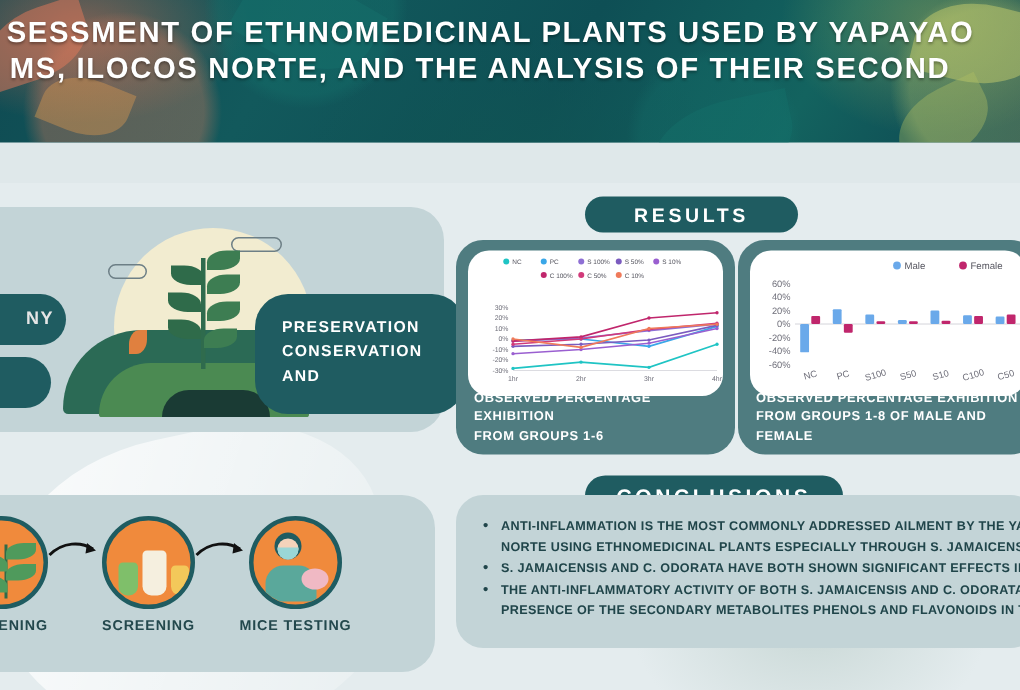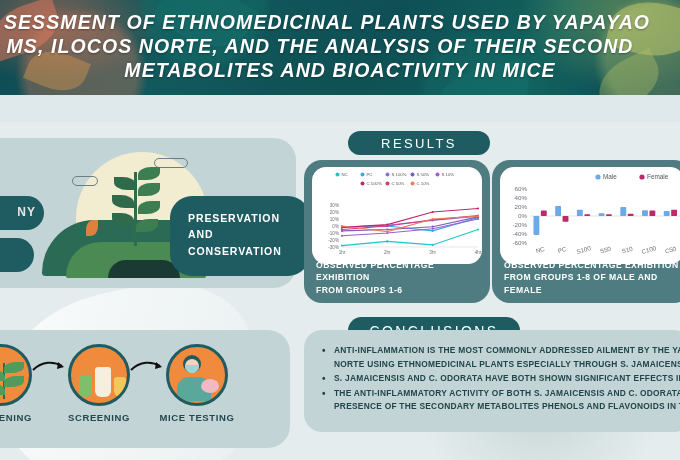--- a/index.html
+++ b/index.html
@@ -19,21 +19,20 @@
   
   .header {
     position: absolute; left: 0; top: 0;
     width: 680px; height: 95px;
     background:
       radial-gradient(ellipse 160px 90px at 8% 20%, rgba(214,112,84,.55), transparent 70%),
       radial-gradient(ellipse 150px 110px at 92% 15%, rgba(168,180,92,.45), transparent 70%),
       radial-gradient(ellipse 200px 120px at 50% 110%, rgba(16,84,84,.9), transparent 70%),
       linear-gradient(120deg, #0f4a52 0%, #12595c 28%, #0e4f55 55%, #13635f 78%, #0d4450 100%);
     overflow: hidden;
-    font-style: italic;
   }
   .header::after{
     content:"";
     position:absolute; inset:0;
     background:
       radial-gradient(circle at 12% 78%, rgba(226,124,92,.35) 0 9%, transparent 11%),
       radial-gradient(circle at 97% 62%, rgba(190,200,110,.30) 0 8%, transparent 10%),
       radial-gradient(circle at 30% 5%, rgba(20,110,105,.45) 0 12%, transparent 14%),
       radial-gradient(circle at 70% 95%, rgba(20,110,105,.35) 0 10%, transparent 12%);
     pointer-events:none;
@@ -195,22 +194,22 @@
   .face{position:absolute;width:14px;height:14px;border-radius:50%;background:#f3d3bb;left:16px;top:12px;}
   .mask{position:absolute;width:14px;height:8px;border-radius:0 0 8px 8px;background:#9ad6d6;left:16px;top:18px;}
   .body-t{position:absolute;width:34px;height:24px;border-radius:12px 12px 0 0;background:#5aa89b;left:8px;top:30px;}
   .mouse{position:absolute;width:18px;height:14px;border-radius:50%;background:#f0b9c4;right:6px;bottom:10px;}
 
   
   .sec-header{
     position:absolute;
     background:#1f5c61; color:#fff;
     border-radius:22px;
-    font-weight:400; letter-spacing:2.4px;
-    display:flex; align-items:center; justify-content:center;
+    font-weight:700; letter-spacing:2.4px;
+    display:flex; align-items:center; justify-content:center;margin-left:42px;
   }
   .sec-results{ left:348px; top:131px; width:142px; height:24px; font-size:13px; }
   .sec-conclusions{ left:348px; top:317px; width:172px; height:27px; font-size:14px; }
 
   .card{
     position:absolute;
     background:#4f7c80;
     border-radius:18px;
   }
   .card-1{ left:304px; top:160px; width:186px; height:143px; }
@@ -263,21 +262,20 @@
     <div class="leaf l1"></div>
     <div class="leaf l2"></div>
     <div class="leaf l3"></div>
     <div class="leaf l4"></div>
     <div class="leaf l5"></div>
     <div class="leaf l6"></div>
 
     <div class="title">
       <span class="ln ln1">SESSMENT OF ETHNOMEDICINAL PLANTS USED BY YAPAYAO</span>
       <span class="ln ln2">MS, ILOCOS NORTE, AND THE ANALYSIS OF THEIR SECOND</span>
-      <span class="ln ln3">METABOLITES AND BIOACTIVITY IN MICE</span>
     </div>
   </div>
 
   <div class="body-bg"></div>
 
   <div class="left-panel"></div>
 
   <div class="pill-dark chip-ny">
     <span>NY</span>
   </div>
@@ -297,22 +295,22 @@
     <div class="lf r" style="left:76px;bottom:70px;"></div>
     <div class="lf" style="left:102px;bottom:64px;"></div>
     <div class="lf r" style="left:76px;bottom:52px;"></div>
     <div class="lf" style="left:100px;bottom:46px;"></div>
     <div class="sprout" style="left:50px;bottom:42px;"></div>
     <div class="sprout" style="left:146px;bottom:34px;"></div>
   </div>
 
   <div class="pill-preserve">
     <div>PRESERVATION</div>
+    <div>CONSERVATION</div>
     <div>AND</div>
-    <div>CONSERVATION</div>
   </div>
 
   <div class="method-panel">
     <div class="circ c1">
       <div class="p-stem"></div>
       <div class="p-lf" style="left:31px;bottom:30px;"></div>
       <div class="p-lf" style="left:12px;bottom:22px;transform:scaleX(-1);"></div>
       <div class="p-lf" style="left:31px;bottom:16px;"></div>
       <div class="p-lf" style="left:12px;bottom:8px;transform:scaleX(-1);"></div>
     </div>

